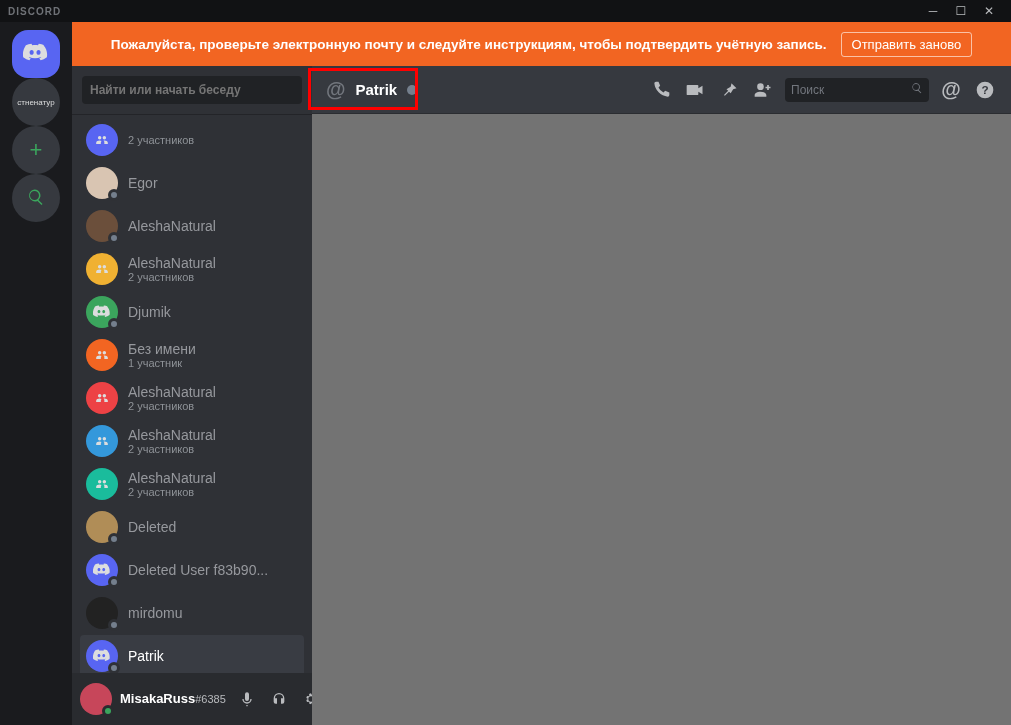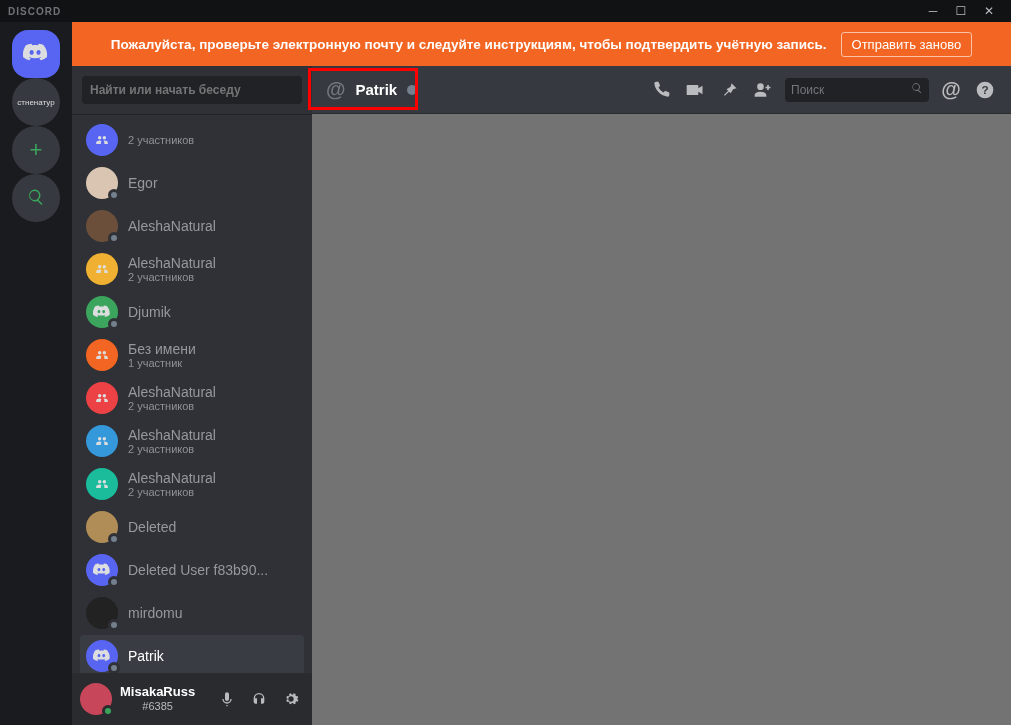--- a/index.html
+++ b/index.html
@@ -40,21 +40,21 @@
   .avatar-wrap { position:relative; width:32px; height:32px; }
   .avatar { width:32px; height:32px; border-radius:50%; display:flex; align-items:center; justify-content:center; }
   .status-dot { position:absolute; right:-2px; bottom:-2px; width:12px; height:12px; border-radius:50%; background:#747f8d; border:3px solid #2f3136; }
   .dm-text { display:flex; flex-direction:column; overflow:hidden; }
   .dm-name { font-size:14px; color:#96989d; white-space:nowrap; overflow:hidden; text-overflow:ellipsis; }
   .dm-item.selected .dm-name { color:#fff; }
   .dm-sub  { font-size:11px; color:#8e9297; }
 
   .user-panel { height:52px; background:#292b2f; display:flex; align-items:center; padding:0 8px; gap:8px; }
   .user-panel .avatar-wrap .status-dot { background:#3ba55d; border-color:#292b2f; }
-  .user-names { display:flex; flex-direction:column; line-height:14px; }
+  .user-names { display:flex; flex-direction:row; line-height:14px; }
   .user-name { font-size:13px; font-weight:700; color:#fff; }
   .user-tag  { font-size:11px; color:#b9bbbe;text-align:center; }
   .user-panel-icons { margin-left:auto; display:flex; gap:6px; }
   .up-icon { width:26px; height:26px; display:flex; align-items:center; justify-content:center; color:#b9bbbe; border-radius:4px; }
 
   
   .chat { flex:1; display:flex; flex-direction:column; background:#36393f; }
   .chat-header { height:48px; display:flex; align-items:center; padding:0 14px; gap:10px; border-bottom:1px solid #2b2d31; }
   .chat-at { color:#72767d; font-size:20px; font-weight:700; }
   .chat-title { color:#fff; font-weight:700; font-size:15px; }

